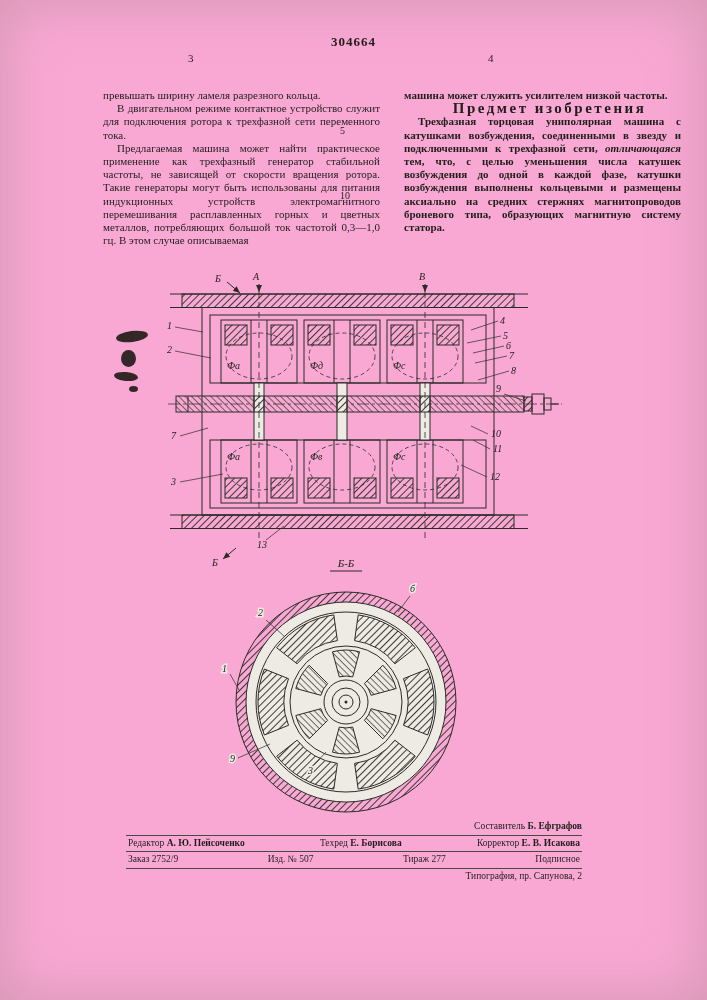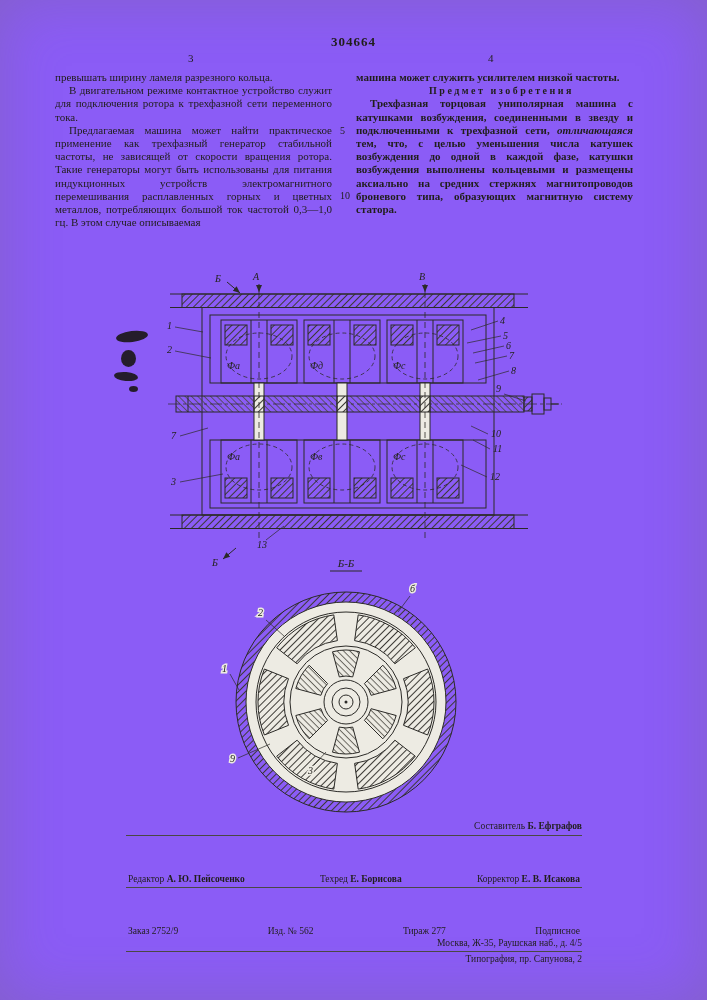--- a/index.html
+++ b/index.html
@@ -4,62 +4,62 @@
 <style>
   * { box-sizing: border-box; }
   html, body { margin: 0; padding: 0; }
   body {
     width: 707px; height: 1000px;
     background: #cfcdc6;
     font-family: "Liberation Serif", "DejaVu Serif", serif;
   }
   .page {
     position: relative; width: 707px; height: 1000px;
-    background: #8b5cf6; color: #201e1b; overflow: hidden;
+    background: #f9a8d4; color: #201e1b; overflow: hidden;
     box-shadow: inset 0 0 60px rgba(110,105,90,.28);
   }
   .patent-number {
     position: absolute; top: 34px; left: 0; width: 100%;
     text-align: center; font-weight: bold; font-size: 13px; letter-spacing: 1px;
   }
   .pagenum { position: absolute; top: 52px; font-size: 11px; }
   .pagenum.pleft  { left: 188px; }
   .pagenum.pright { left: 488px; }
   .col {
-    position: absolute; top: 71px; width: 277px;
-    font-size: 11px; line-height: 13.2px; text-align: justify;
+    position: absolute; top: 89px; width: 277px;
+    font-size: 11px; line-height: 13.2px; text-align: justify; margin-left: 48px;
   }
   .col.cleft  { left: 55px; }
   .col.cright { left: 356px; font-weight: bold; }
   .col p { margin: 0; text-indent: 14px; }
   .col p.noindent { text-indent: 0; }
   .heading {
     text-align: center; letter-spacing: 2.5px;
-    margin: 7px 0 6px; text-indent: 0; font-size: 10px;
+    margin: 7px 0 6px; text-indent: 0; font-size: 15px;
   }
   .marginnum { position: absolute; left: 340px; font-size: 10px; }
   .marginnum.m5  { top: 125px; }
   .marginnum.m10 { top: 190px; }
   .fig { position: absolute; }
   #fig1 { left: 130px; top: 268px; }
   #fig2 { left: 218px; top: 554px; }
   svg text { font-family: "Liberation Serif", serif; }
   .smudge { position: absolute; background: #17140f; border-radius: 50%; opacity: .88; }
   .s1 { left: 116px; top: 331px; width: 32px; height: 11px; transform: rotate(-7deg); }
   .s2 { left: 121px; top: 350px; width: 15px; height: 17px; }
   .s3 { left: 114px; top: 372px; width: 24px; height: 9px; transform: rotate(5deg); }
   .s4 { left: 129px; top: 386px; width: 9px; height: 6px; }
   .footer {
     position: absolute; left: 126px; top: 821px; width: 456px;
     font-size: 9.5px; line-height: 11.5px;
   }
   .f-center { text-align: right; }
   .f-rule { border: none; border-top: 1px solid #4a4844; margin: 2px 0; height: 0; }
   .f-row { display: flex; justify-content: space-between; padding: 0 2px; }
-  .f-row span { white-space: nowrap; margin-top: 36px; }
+  .f-row span { white-space: nowrap; }
   b { font-weight: bold; }
 </style>
 </head>
 <body>
 
 <div class="page">
 
   <div class="patent-number">304664</div>
   <div class="pagenum pleft">3</div>
   <div class="pagenum pright">4</div>
@@ -292,22 +292,21 @@
     </div>
     <hr class="f-rule">
     <div class="f-row">
       <span><span>Редактор</span> <b>А. Ю. Пейсоченко</b></span>
       <span><span>Техред</span> <b>Е. Борисова</b></span>
       <span><span>Корректор</span> <b>Е. В. Исакова</b></span>
     </div>
     <hr class="f-rule">
     <div class="f-row">
       <span>Заказ 2752/9</span>
-      <span>Изд. № 562</span>
+      <span>Изд. № 507</span>
       <span>Тираж 277</span>
       <span>Подписное</span>
     </div>
-    <div class="f-center">Москва, Ж-35, Раушская наб., д. 4/5</div>
     <hr class="f-rule">
     <div class="f-center">Типография, пр. Сапунова, 2</div>
   </div>
 
 </div>
 
 </body></html>

